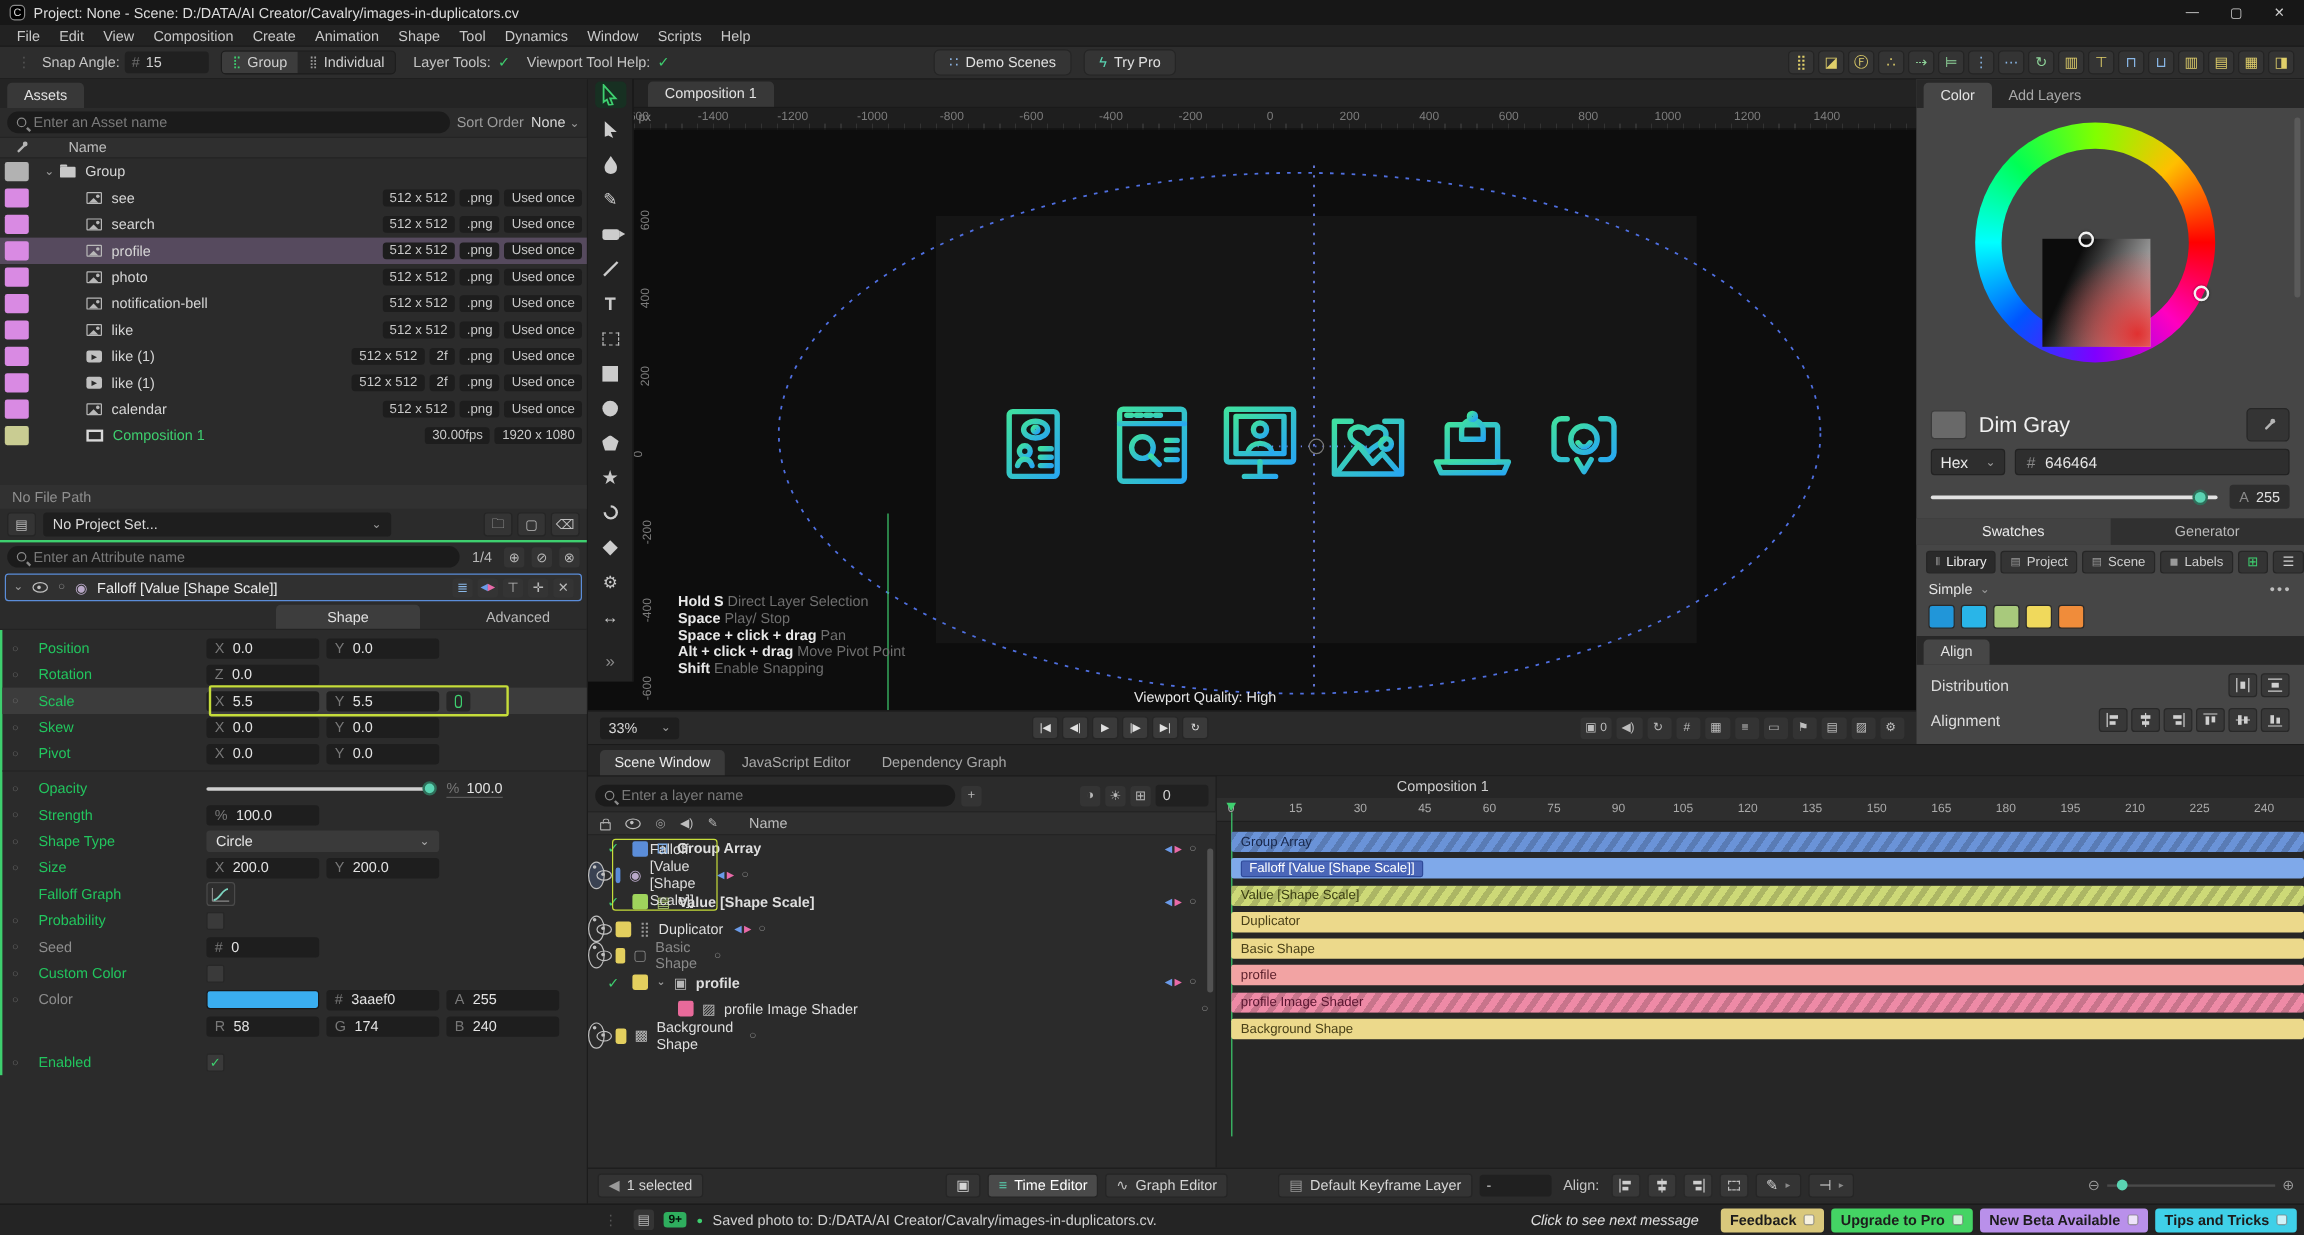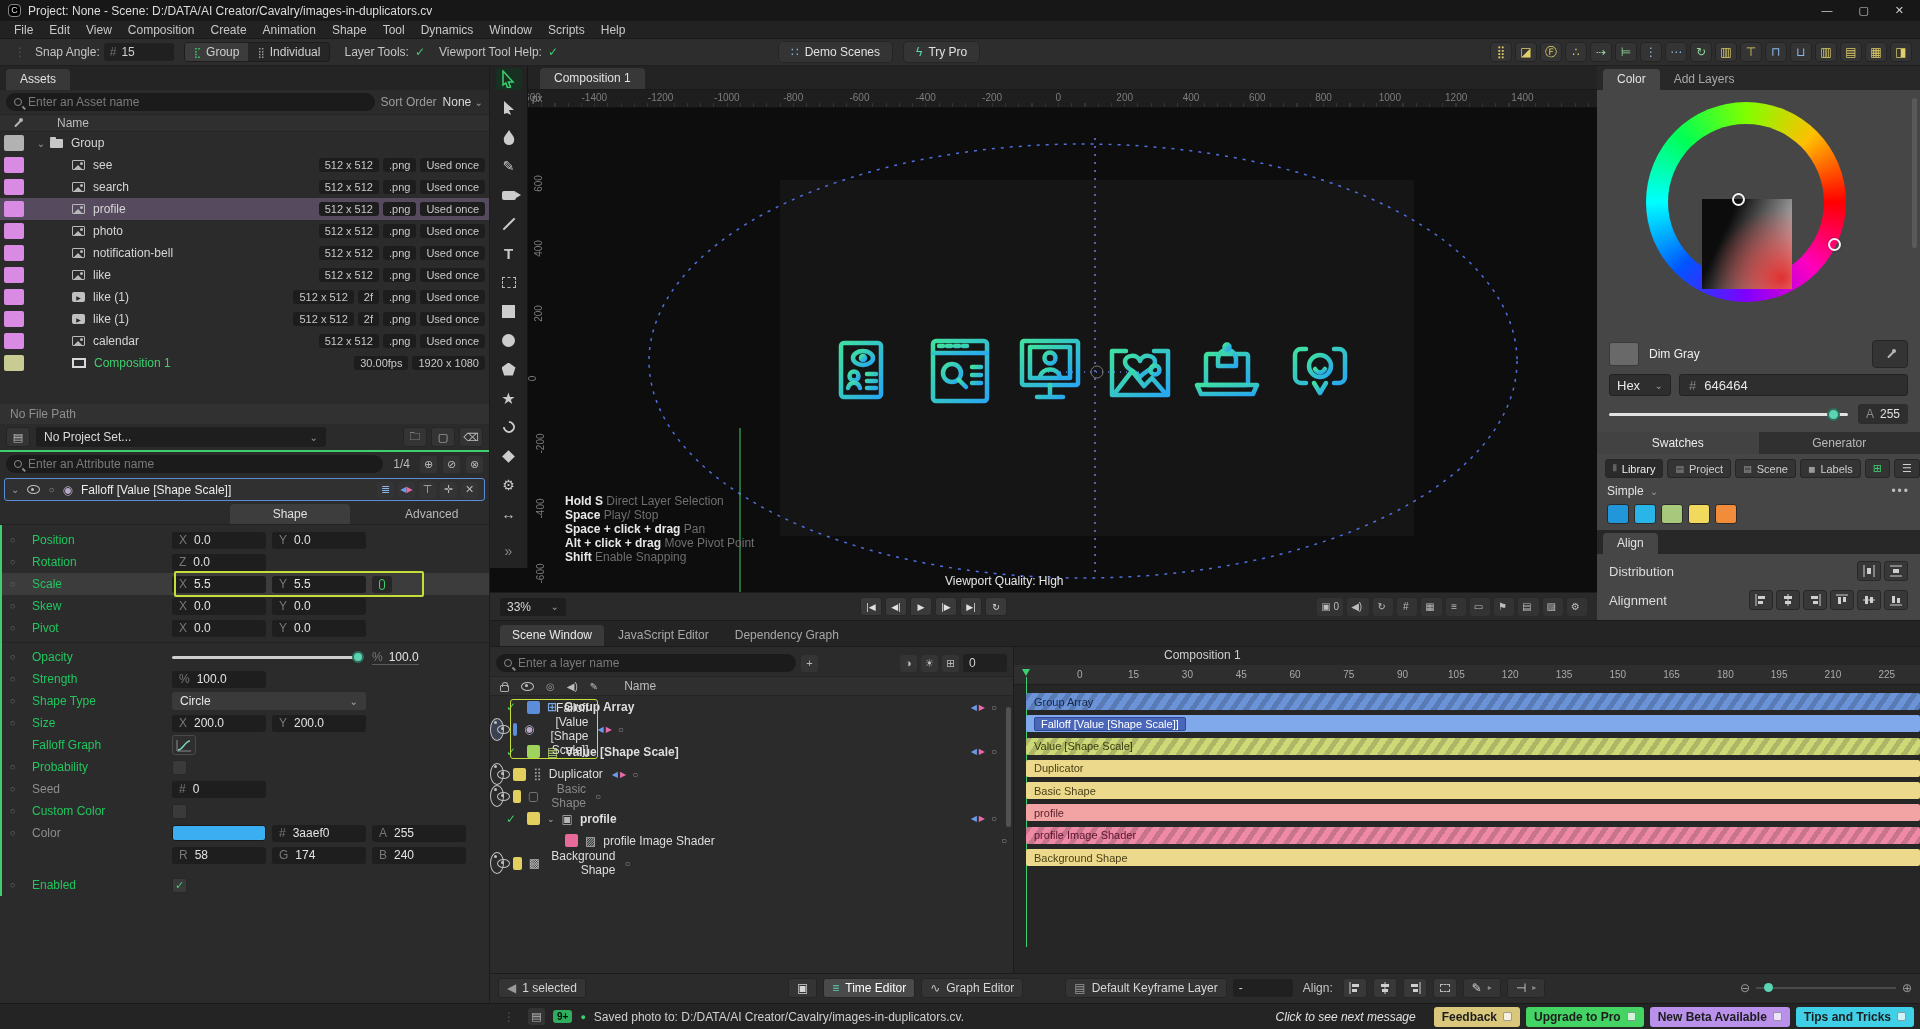--- a/index.html
+++ b/index.html
@@ -149,21 +149,21 @@
   .wheel { position:absolute; left:49px; top:12px; width:200px; height:200px; border-radius:50%;
     background:conic-gradient(#80ff00,#ffbf00 45deg,#ff0000 90deg,#ff00bf 135deg,#7f00ff 180deg,#0055ff 225deg,#00ffff 270deg,#00ff55 315deg,#80ff00 360deg); }
   .wheel::after { content:""; position:absolute; left:22px; top:22px; right:22px; bottom:22px; border-radius:50%; background:#464646; }
   .svsq { position:absolute; left:105px; top:109px; width:90px; height:90px; background:
     radial-gradient(circle at 88% 88%, rgba(225,40,40,.95), rgba(225,40,40,0) 62%),
     linear-gradient(115deg, #0c0c0c 28%, #e9e9e9 97%); z-index:2; }
   .mark { position:absolute; width:13px; height:13px; border:2px solid #f2f2f2; border-radius:50%; z-index:3; box-shadow:0 0 2px rgba(0,0,0,.6); }
   .rscroll { position:absolute; right:3px; top:8px; width:5px; height:150px; background:#5a5a5a; border-radius:3px; }
   .dimrow { display:flex; align-items:center; gap:10px; padding:4px 12px; }
   .dimsw { width:30px; height:24px; background:#696969; border-radius:3px; border:1px solid #3a3a3a; }
-  .dimrow .nm { color:#f0f0f0; font-size:12px;text-align:right; }
+  .dimrow .nm { color:#f0f0f0; font-size:18px;text-align:right; }
   .eyedropbtn { margin-left:auto; width:36px; height:28px; background:#343434; border:1px solid #262626; border-radius:4px; display:flex; align-items:center; justify-content:center; }
   .hexrow { display:flex; gap:8px; padding:2px 12px; align-items:center; }
   .hexdd { background:#2e2e2e; border:1px solid #222; border-radius:3px; height:22px; width:62px; display:flex; align-items:center; padding:0 7px; gap:6px; color:#e8e8e8; font-size:13px; }
   .hexfield { background:#2e2e2e; border:1px solid #222; border-radius:3px; height:22px; flex:1; display:flex; align-items:center; padding:0 9px; gap:8px; color:#e6e6e6; font-size:13px; }
   .hexfield i { color:#8a8a8a; }
   .alpharow { display:flex; align-items:center; gap:10px; padding:6px 12px 2px; }
   .alphatrack { flex:1; height:3px; background:#e2e2e2; border-radius:2px; position:relative; }
   .alphatrack .knob { position:absolute; right:8px; top:-5px; width:13px; height:13px; border-radius:50%; background:#5ad4b2; border:2px solid #2f6f5a; }
   .achip { background:#2e2e2e; border-radius:3px; height:20px; padding:0 8px; display:flex; align-items:center; gap:6px; color:#e0e0e0; }
   .achip i { color:#8a8a8a; }
@@ -179,21 +179,21 @@
   .simplerow .caret { margin-left:6px; color:#9a9a9a; font-size:10px; }
   .dots3 { margin-left:auto; color:#bdbdbd; letter-spacing:2px; }
   .swrow { display:flex; gap:5px; padding:4px 10px; }
   .csw { width:22px; height:20px; border-radius:3px; border:1px solid #2a2a2a; }
   #align { position:absolute; left:0; top:464px; width:323px; }
   .alrow { display:flex; align-items:center; padding:7px 12px 2px; color:#dcdcdc; font-size:13px; }
   .alicons { margin-left:auto; display:flex; gap:3px; }
   .albtn { width:24px; height:20px; background:#383838; border:1px solid #282828; border-radius:3px; display:inline-flex; align-items:center; justify-content:center; }
 
   
-  #bottom { position:absolute; left:490px; top:620px; width:1430px; height:383px; background:#2b2b2b; border-top:1px solid #1a1a1a;text-align:right; }
+  #bottom { position:absolute; left:490px; top:620px; width:1430px; height:383px; background:#2b2b2b; border-top:1px solid #1a1a1a; }
   #scenetabs { height:26px; background:#242424; display:flex; align-items:flex-end; padding-left:10px; gap:2px; border-bottom:1px solid #1c1c1c; }
   #layers { position:absolute; left:0; top:26px; width:524px; height:326px; border-right:1px solid #1c1c1c; }
   .lsearchrow { display:flex; align-items:center; padding:7px 6px 4px; gap:5px; }
   .lsearchrow .searchbox { flex:0 0 300px; }
   .lhdr { height:20px; background:#2f2f2f; border-top:1px solid #242424; border-bottom:1px solid #242424; display:flex; align-items:center; gap:12px; padding:0 10px; color:#bdbdbd; }
   .lock { width:9px; height:7px; border:1.2px solid #aaa; border-radius:1px; position:relative; margin-top:4px; }
   .lock::before { content:""; position:absolute; top:-4px; left:1px; width:4px; height:4px; border:1.2px solid #aaa; border-bottom:none; border-radius:3px 3px 0 0; }
   .lhdr .nm { margin-left:14px; }
   .lrow { height:22.3px; display:flex; align-items:center; padding:0 6px; }
   .lrow.selected { background:#3a4252; }

